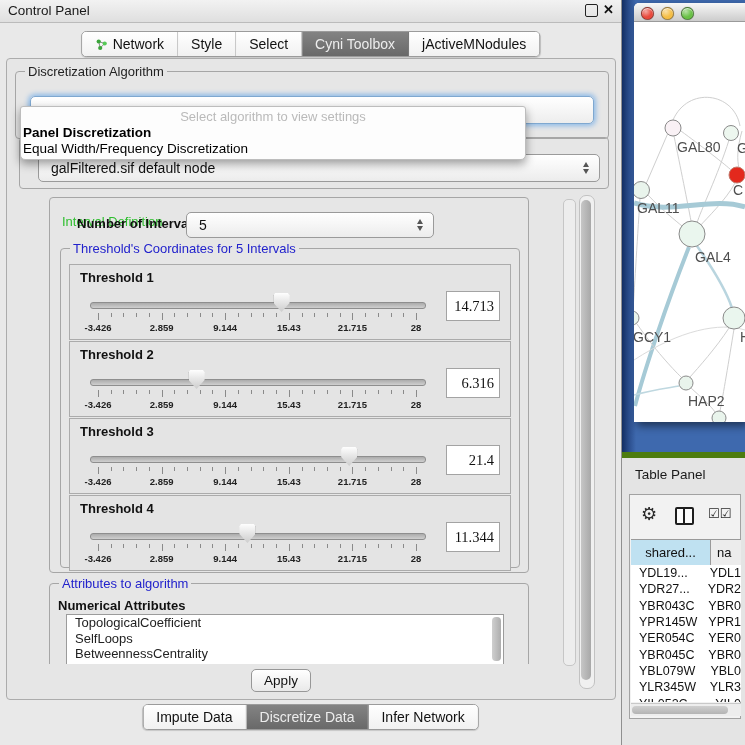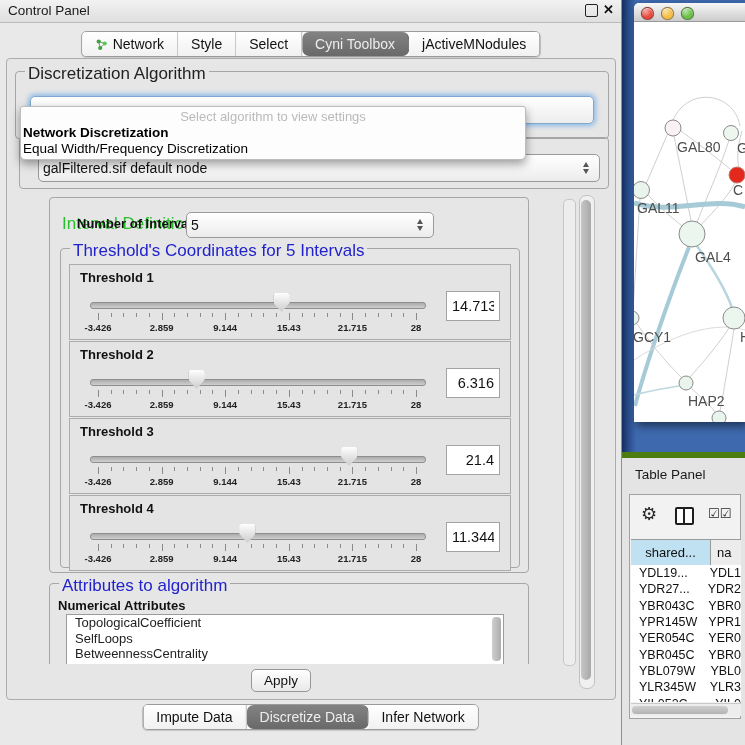--- a/index.html
+++ b/index.html
@@ -10,59 +10,59 @@
   #left-window{position:absolute;left:0;top:0;width:621px;height:745px;background:#E9E9E9;border-right:1px solid #8F8F8F;}
   #titlebar{position:absolute;left:0;top:0;width:100%;height:22px;background:linear-gradient(#F2F2F2,#DFDFDF);border-bottom:1px solid #BBB;}
   #titlebar .t{position:absolute;left:8px;top:3px;font-size:13.5px;color:#1A1A1A;}
   #float-icon{position:absolute;left:585px;top:4px;width:11px;height:11px;border:1.5px solid #222;border-radius:2px;}
   #close-icon{position:absolute;left:603px;top:2px;font-size:13px;font-weight:bold;color:#111;}
   .segbar{position:absolute;display:inline-flex;height:24px;border:1px solid #9B9B9B;border-radius:5px;overflow:hidden;background:#FBFBFB;box-shadow:0 1px 1px rgba(0,0,0,.15);}
   #top-tabs{top:31px;left:50%;transform:translateX(-50%);}
   #bottom-tabs{top:704px;left:50%;transform:translateX(-50%);}
   .seg{display:flex;align-items:center;padding:0 13px;font-size:14px;color:#111;border-right:1px solid #BDBDBD;background:linear-gradient(#FFF,#F1F1F1);white-space:nowrap;}
   .seg:last-child{border-right:none;}
-  .seg.sel{background:linear-gradient(#838383,#696969);color:#EDEDED;border-color:#5E5E5E;border-radius:7px;}
+  .seg.sel{background:linear-gradient(#838383,#696969);color:#EDEDED;border-color:#5E5E5E;}
   .tabicon{margin-right:5px;display:inline-flex;}
   #main-panel{position:absolute;left:6px;top:58px;width:608px;height:640px;background:#E6E6E6;border:1px solid #ACACAC;border-radius:4px;}
   .group{position:absolute;border:1px solid #A6A6A6;border-radius:4px;}
-  .gtitle{position:absolute;top:-8px;left:9px;background:#E6E6E6;padding:0 3px;font-size:17px;color:#222;white-space:nowrap;}
+  .gtitle{position:absolute;top:-8px;left:9px;background:#E6E6E6;padding:0 3px;font-size:13px;color:#222;white-space:nowrap;}
   .gtitle.green{color:#2DBE2D;margin-top:24px;}
   .gtitle.blue{color:#2222CC;}
   
   #algo-group{left:8px;top:12px;width:592px;height:66px;}
   #algo-combo{position:absolute;left:14px;top:24px;width:562px;height:26px;background:linear-gradient(#FFF,#EDEDED);border:1px solid #7FA8D0;border-radius:5px;box-shadow:0 0 5px 2px #8FBBE8;}
   
   #algo-popup{position:absolute;left:13px;top:22px;width:504px;height:52px;background:#FDFDFD;border:1px solid #BDBDBD;border-radius:3px 3px 5px 5px;box-shadow:0 4px 10px rgba(0,0,0,.38);z-index:40;margin-top:25px;}
   #algo-popup .prompt{height:17px;line-height:17px;text-align:center;font-size:13px;color:#BABABA;margin-top:1px;}
   #algo-popup .opt{height:16px;line-height:16px;font-size:13.5px;color:#000;padding-left:2px;white-space:nowrap;}
   #algo-popup .opt.em{font-weight:bold;}
   #tabledata-group{left:12px;top:78px;width:588px;height:50px;}
   .combo{position:absolute;background:linear-gradient(#FFFFFF,#ECECEC);border:1px solid #9A9A9A;border-radius:5px;font-size:14px;color:#111;}
-  .combo .val{position:absolute;left:4px;top:50%;transform:translateY(-50%);white-space:nowrap;}
+  .combo .val{position:absolute;left:12px;top:50%;transform:translateY(-50%);white-space:nowrap;}
   .spin{position:absolute;right:9px;top:50%;transform:translateY(-50%);width:7px;height:12px;}
   .spin:before,.spin:after{content:"";position:absolute;left:0;border-left:3.5px solid transparent;border-right:3.5px solid transparent;}
   .spin:before{top:0;border-bottom:5px solid #555;}
   .spin:after{bottom:0;border-top:5px solid #555;}
   #tabledata-combo{left:18px;top:16px;width:560px;height:26px;}
   
   #content-clip{position:absolute;left:4px;top:130px;width:598px;height:475px;overflow:hidden;}
   #interval-group{left:38px;top:8px;width:478px;height:374px;}
   #num-label{position:absolute;left:27px;top:18px;font-size:13px;font-weight:bold;color:#111;}
   #num-combo{left:136px;top:14px;width:246px;height:24px;}
   #thr-group{left:10px;top:50px;width:458px;height:318px;}
   #thr-rows{position:absolute;left:8px;top:15px;width:442px;}
   .thr-row{position:relative;width:440px;height:74px;border:1px solid #ABABAB;background:#E4E4E4;margin-bottom:1px;}
   .thr-title{position:absolute;left:10px;top:5px;font-size:13px;font-weight:bold;color:#111;}
   .track{position:absolute;left:20px;top:37px;width:334px;height:5px;border:1px solid #8E8E8E;border-radius:3px;background:linear-gradient(#ABABAB,#CFCFCF);}
   .thumb{position:absolute;top:28px;width:16px;height:19px;background:linear-gradient(180deg,#FEFEFE,#E2E2E2 55%,#CDCDCD);clip-path:polygon(10% 0,90% 0,100% 12%,100% 52%,50% 100%,0 52%,0 12%);filter:drop-shadow(0 0 1px #777);}
   .tick{position:absolute;width:1px;background:#8A8A8A;}
   .tick.major{top:48px;height:7px;}
   .tick.minor{top:48px;height:4px;}
   .scale-lbl{position:absolute;top:57px;font-size:9.5px;font-weight:bold;color:#222;transform:translateX(-50%);white-space:nowrap;}
-  .thr-field{position:absolute;left:376px;top:26px;width:54px;height:30px;box-sizing:border-box;background:#FFF;border:1px solid #A3A3A3;font-family:Liberation Sans, sans-serif;font-size:14.5px;color:#111;text-align:right;padding:0 5px;}
+  .thr-field{position:absolute;left:376px;top:26px;width:54px;height:30px;box-sizing:border-box;background:#FFF;border:1px solid #A3A3A3;font-family:Liberation Serif, serif;font-size:14.5px;color:#111;text-align:right;padding:0 5px;}
   #attr-group{left:38px;top:394px;width:478px;height:110px;}
   #attr-sub{position:absolute;left:8px;top:14px;font-size:13px;font-weight:bold;color:#111;}
   #attr-list{position:absolute;left:16px;top:30px;width:436px;height:72px;background:#FFF;border:1px solid #9B9B9B;overflow:hidden;}
   .attr-item{font-size:13px;color:#222;line-height:15.5px;padding-left:8px;white-space:nowrap;}
   #attr-scroll{position:absolute;right:2px;top:2px;width:9px;height:44px;background:linear-gradient(90deg,#CFCFCF,#ADADAD);border-radius:4px;}
   
   #sb-inner{position:absolute;left:556px;top:140px;width:11px;height:465px;border:1px solid #C6C6C6;background:#EDEDED;border-radius:5px;}
   #sb-outer{position:absolute;left:572px;top:136px;width:14px;height:492px;background:#F0F0F0;border:1px solid #C2C2C2;border-radius:7px;}
   #sb-outer .th{position:absolute;left:1px;top:4px;width:10px;height:480px;background:linear-gradient(90deg,#C6C6C6,#A8A8A8);border-radius:5px;}
   #apply-btn{position:absolute;left:244px;top:610px;width:60px;height:23px;background:linear-gradient(#FFF,#E9E9E9);border:1px solid #979797;border-radius:5px;font-family:"Liberation Sans",sans-serif;font-size:13.5px;color:#111;}
@@ -133,21 +133,21 @@
 
     <div id="main-panel">
 
       <div id="algo-group" class="group">
         <span class="gtitle">Discretization Algorithm</span>
         <div id="algo-combo"></div>
       </div>
 
       <div id="algo-popup">
         <div class="prompt">Select algorithm to view settings</div>
-      <div class="opt em">Network Discretization</div>
+      <div class="opt em">Panel Discretization</div>
           <div class="opt">Equal Width/Frequency Discretization</div>
         </div>
 
       <div id="tabledata-group" class="group">
         <span class="gtitle">Table Data</span>
         <div id="tabledata-combo" class="combo">
           <span class="val">galFiltered.sif default node</span>
           <span class="spin"></span>
         </div>
       </div>

